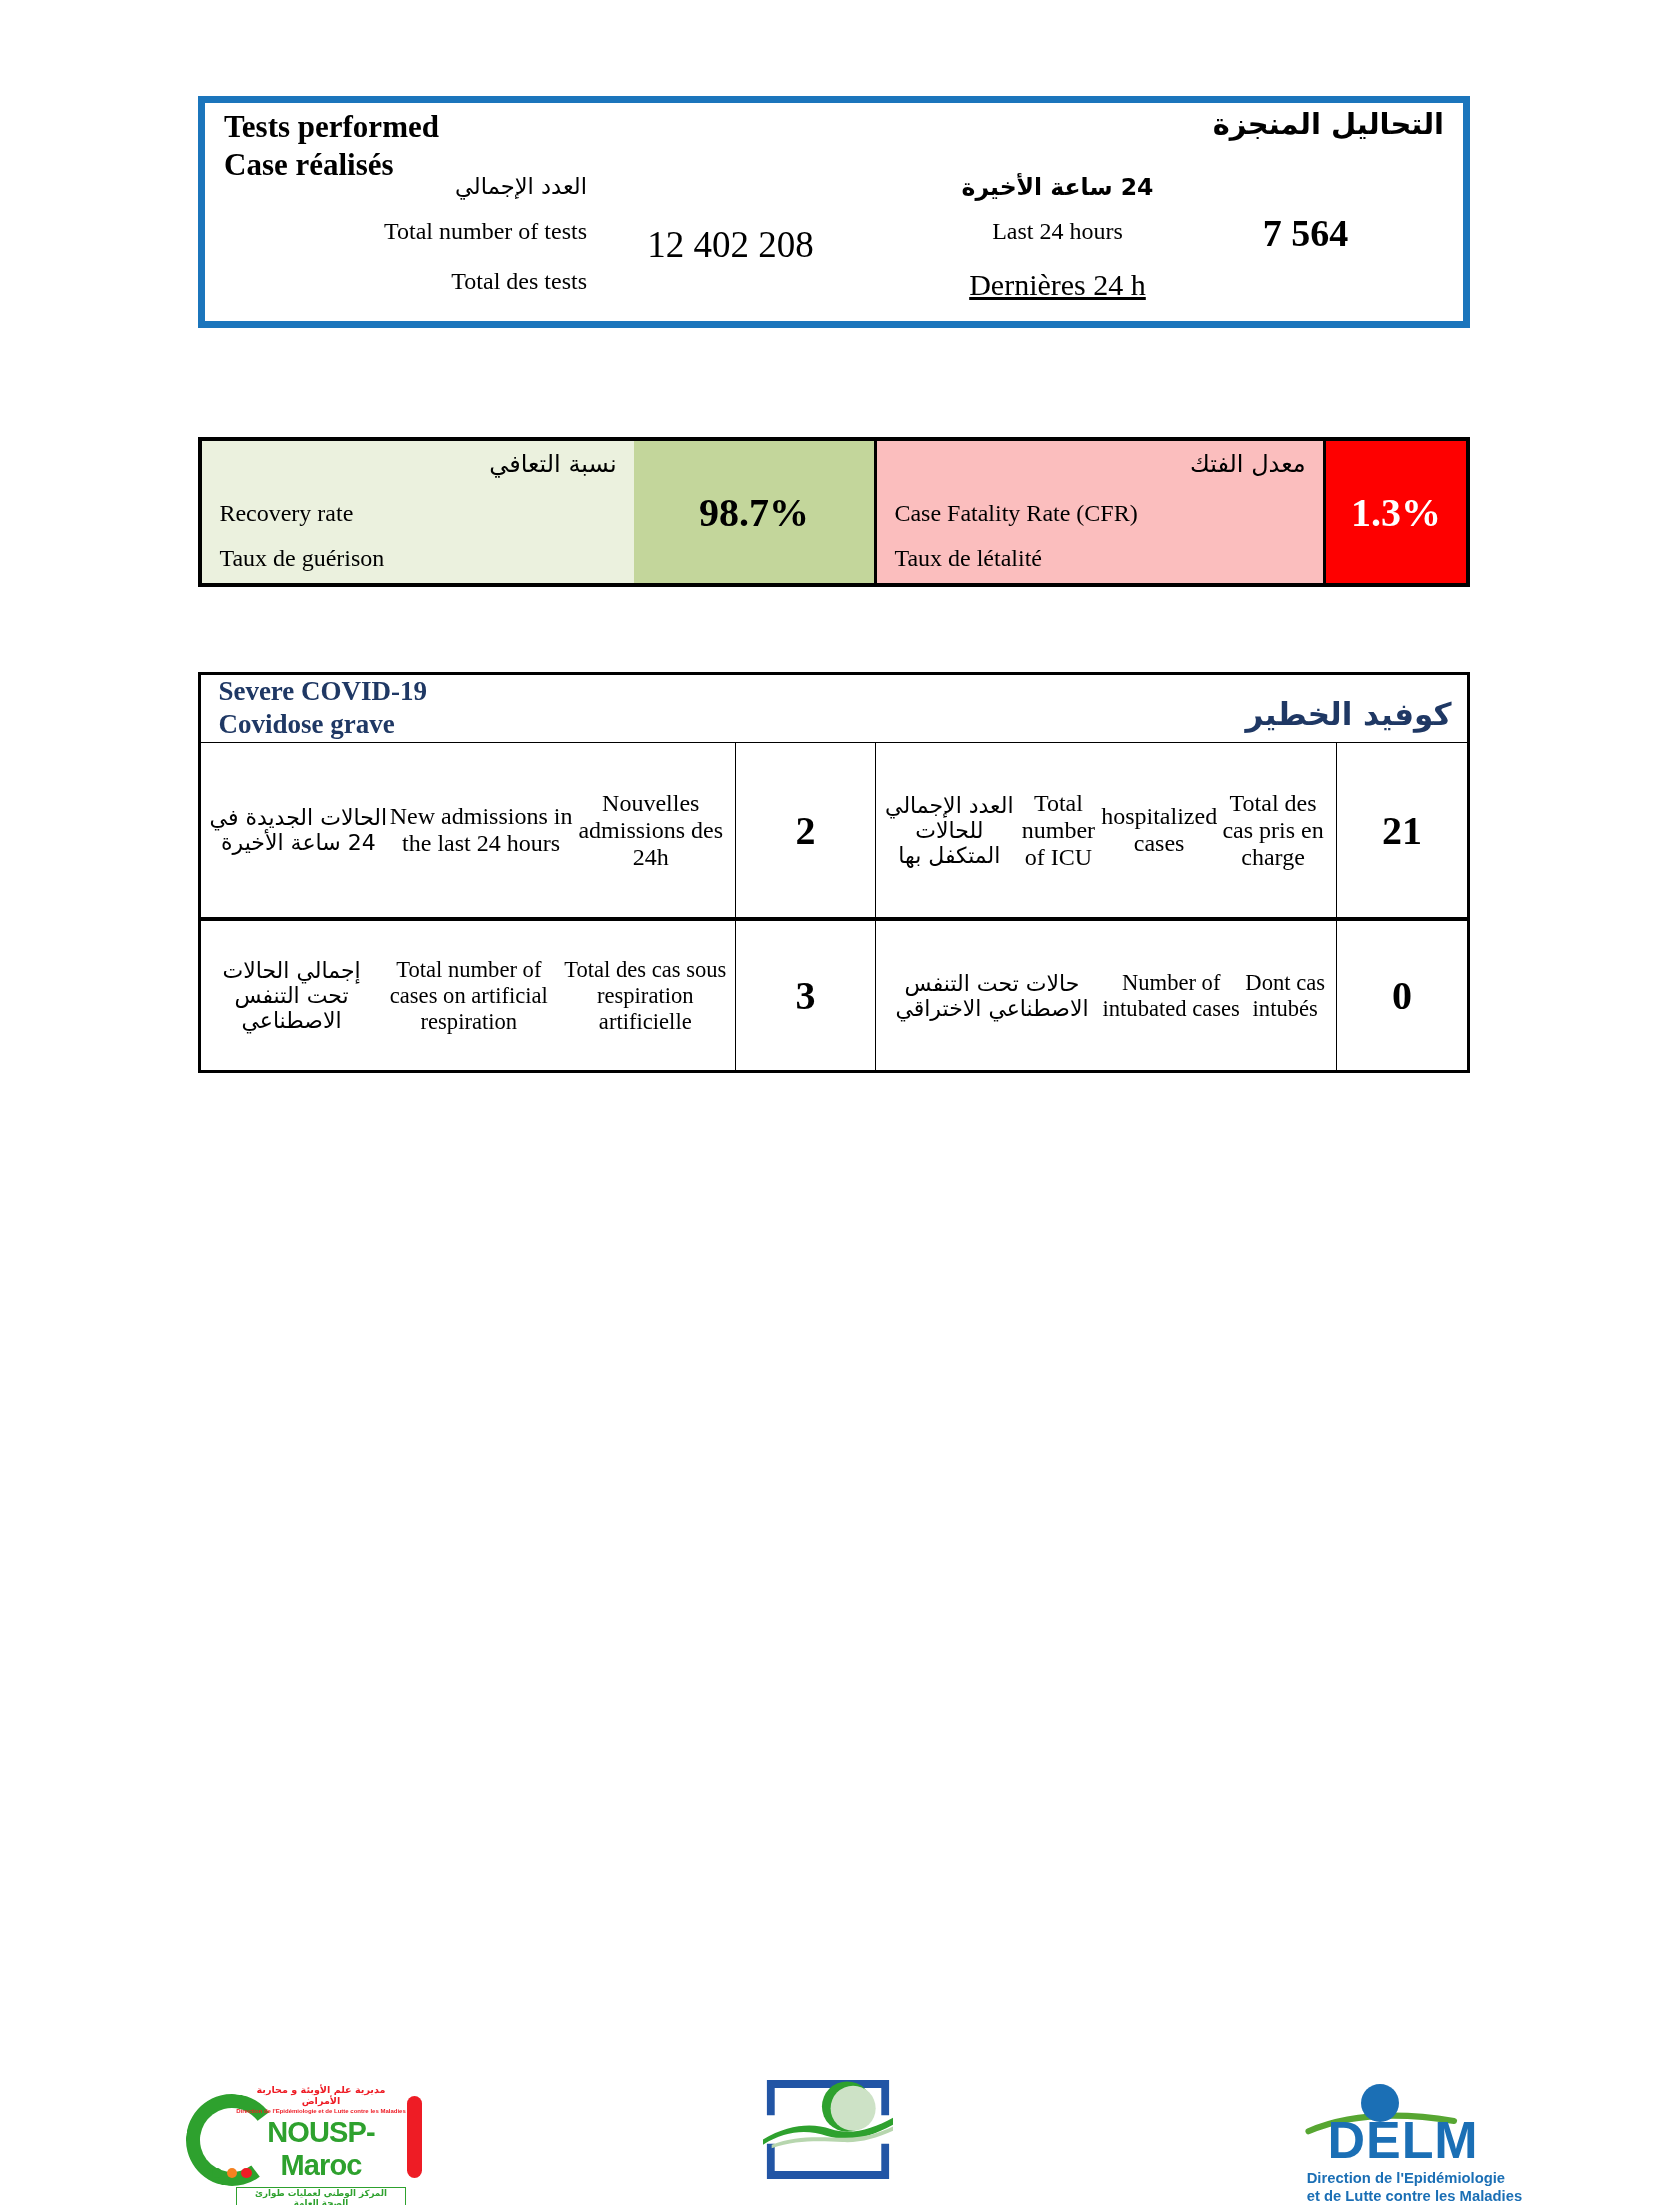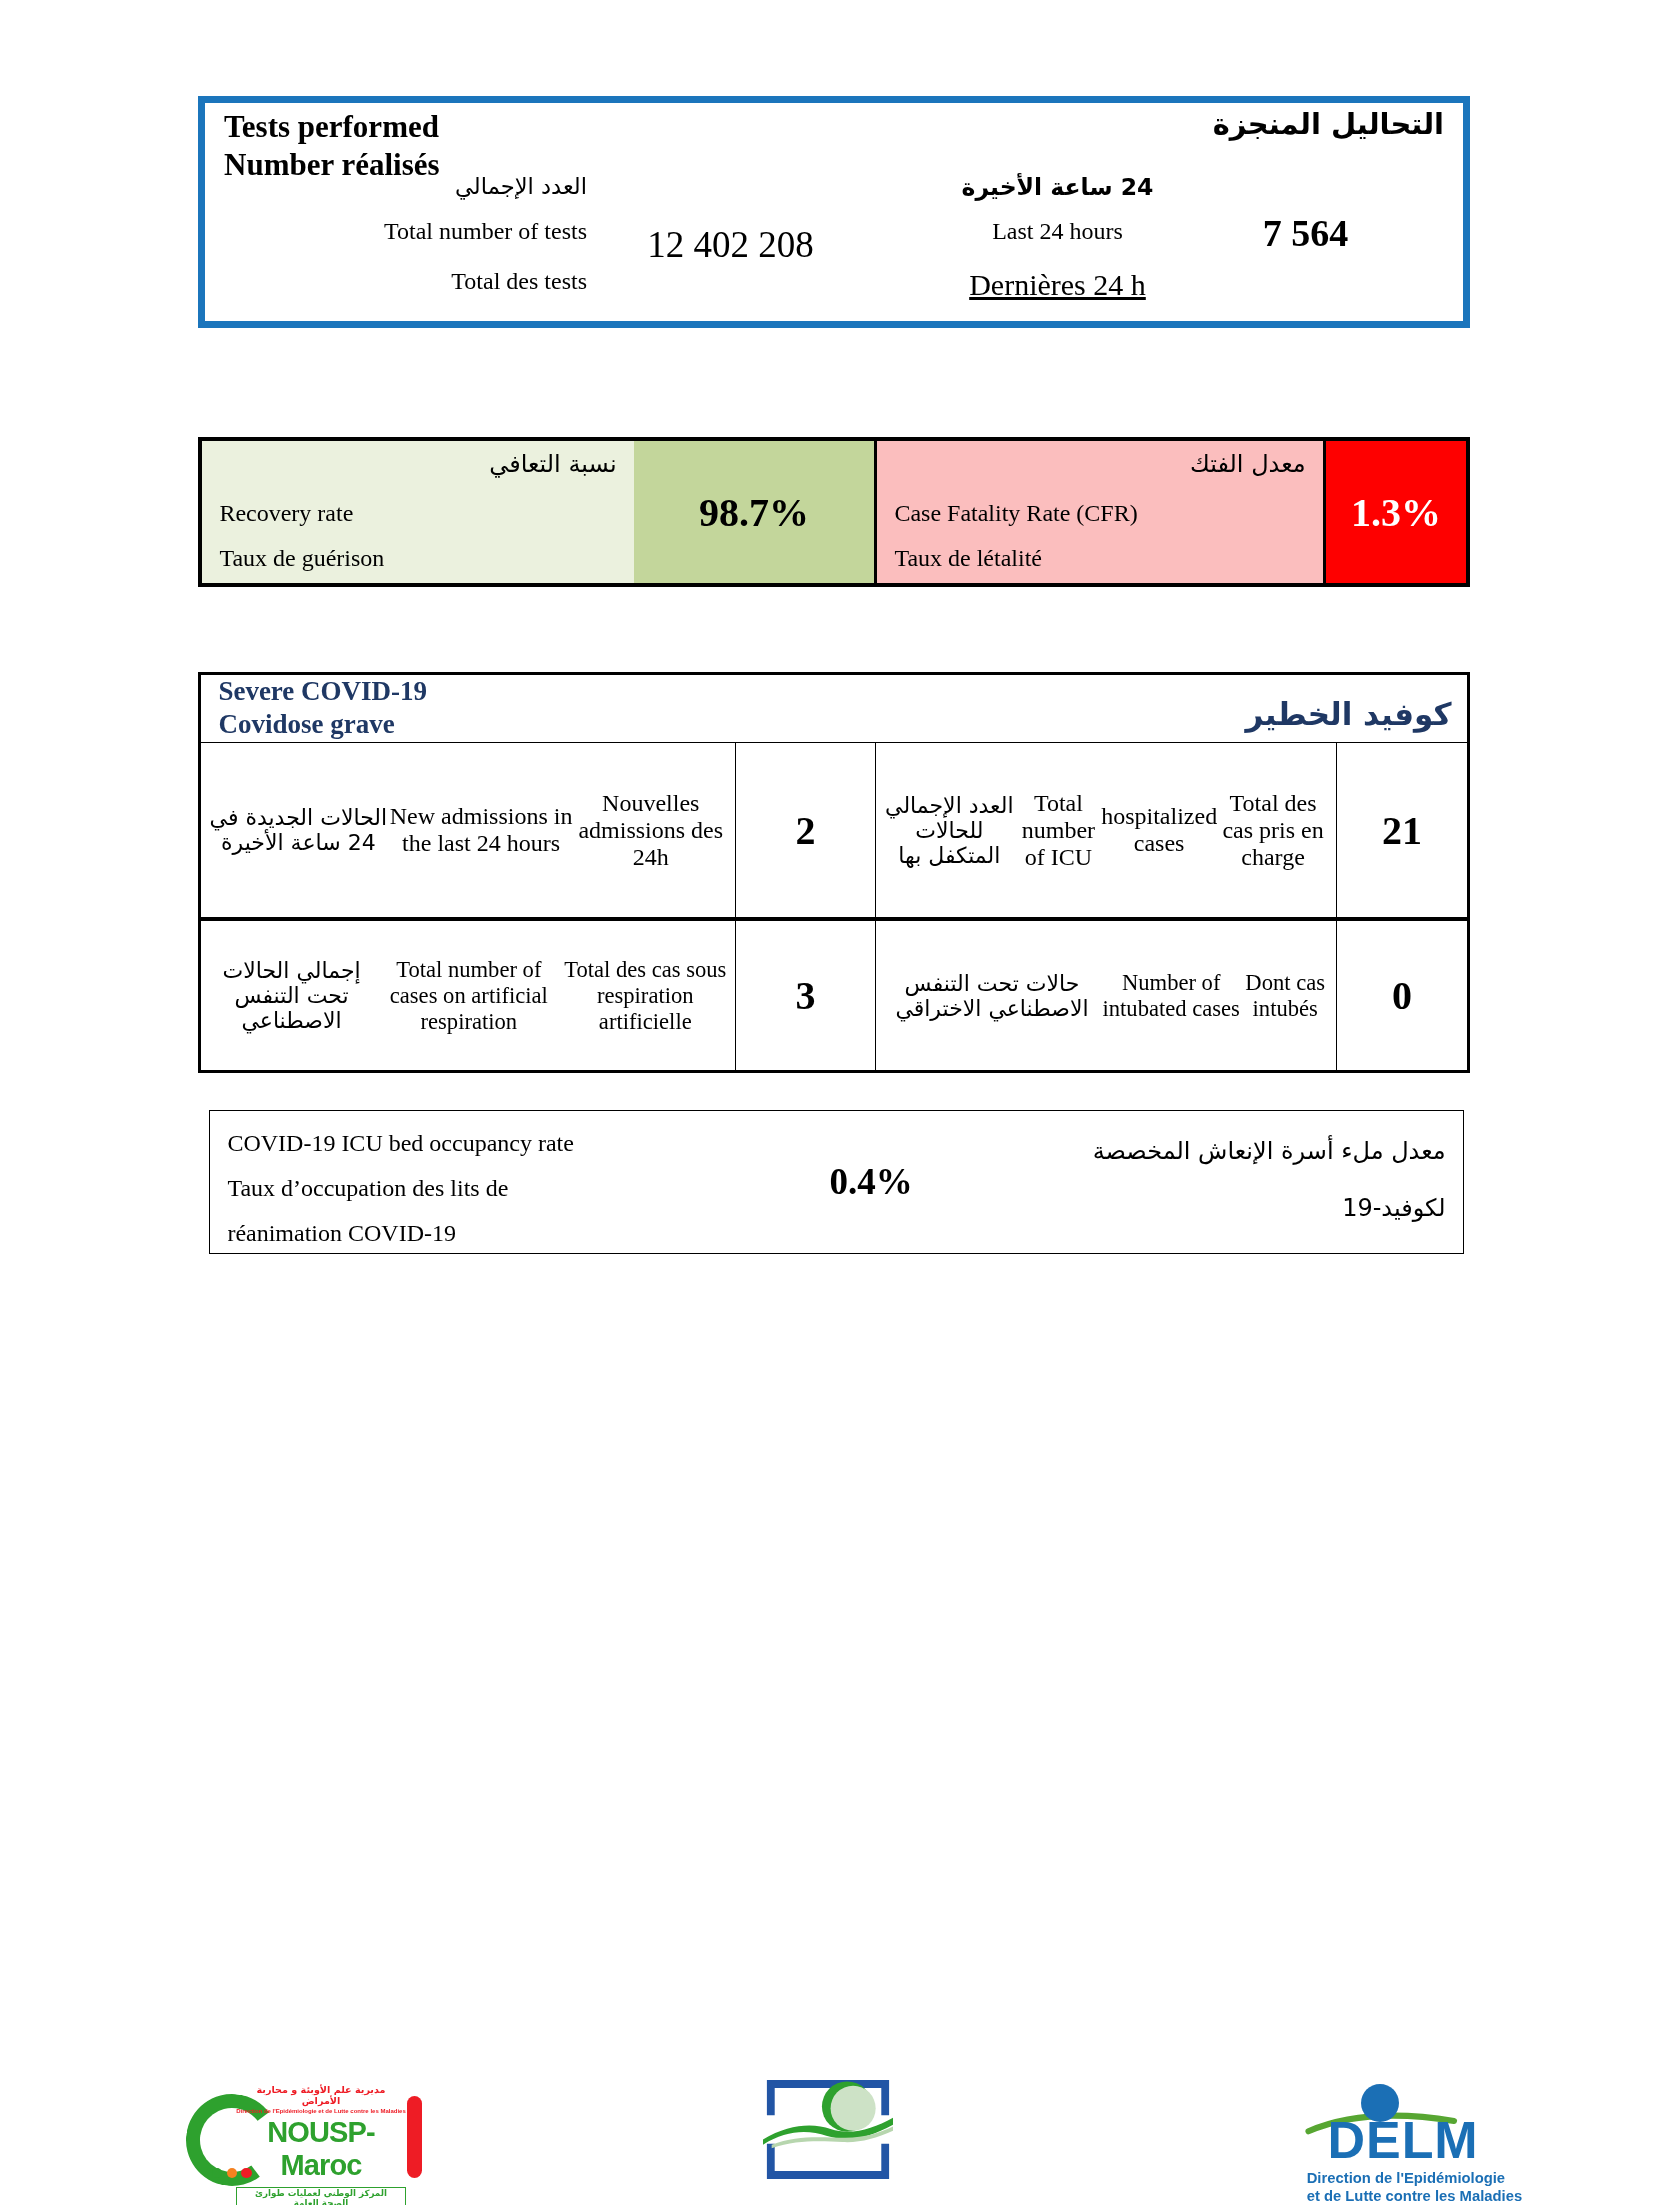--- a/index.html
+++ b/index.html
@@ -92,21 +92,21 @@
             font-weight:bold;font-size:14.8px;line-height:18px;}
 </style>
 </head>
 <body>
 
 <div class="page">
 
   <div class="tests-box">
     <div class="tests-title">
       <div>Tests performed</div>
-      <div>Number réalisés</div>
+      <div>Case réalisés</div>
     </div>
     <div class="tests-title-ar ar">التحاليل المنجزة</div>
 
     <div class="col-total">
       <div class="l-ar ar">العدد الإجمالي</div>
       <div class="l-en">Total number of tests</div>
       <div class="l-fr">Total des tests</div>
     </div>
     <div class="col-total-value">12 402 208</div>
 
@@ -163,32 +163,20 @@
       <div class="sc r2 vline value">3</div>
       <div class="sc r2 vline small">
         <div class="c-ar ar">حالات تحت التنفس الاصطناعي الاختراقي</div>
         <div class="c-en">Number of intubated cases</div>
         <div class="c-fr">Dont cas intubés</div>
       </div>
       <div class="sc r2 vline value">0</div>
     </div>
   </div>
 
-  <div class="icu">
-    <div class="icu-left">
-      <div>COVID-19 ICU bed occupancy rate</div>
-      <div>Taux d’occupation des lits de</div>
-      <div>réanimation COVID-19</div>
-    </div>
-    <div class="icu-value">0.4%</div>
-    <div class="icu-right">
-      <div class="ar">معدل ملء أسرة الإنعاش المخصصة</div>
-      <div class="ar">لكوفيد-19</div>
-    </div>
-  </div>
 
   <div class="nousp sans">
     <div class="nousp-arc"></div>
     <div class="nousp-text">
       <div class="nousp-ar1 ar">مديرية علم الأوبئة و محاربة الأمراض</div>
       <div class="nousp-fr1">Direction de l'Epidémiologie et de Lutte contre les Maladies</div>
       <div class="nousp-name">NOUSP-Maroc</div>
       <div class="nousp-badge ar">المركز الوطني لعمليات طوارئ الصحة العامة</div>
       
     </div>

